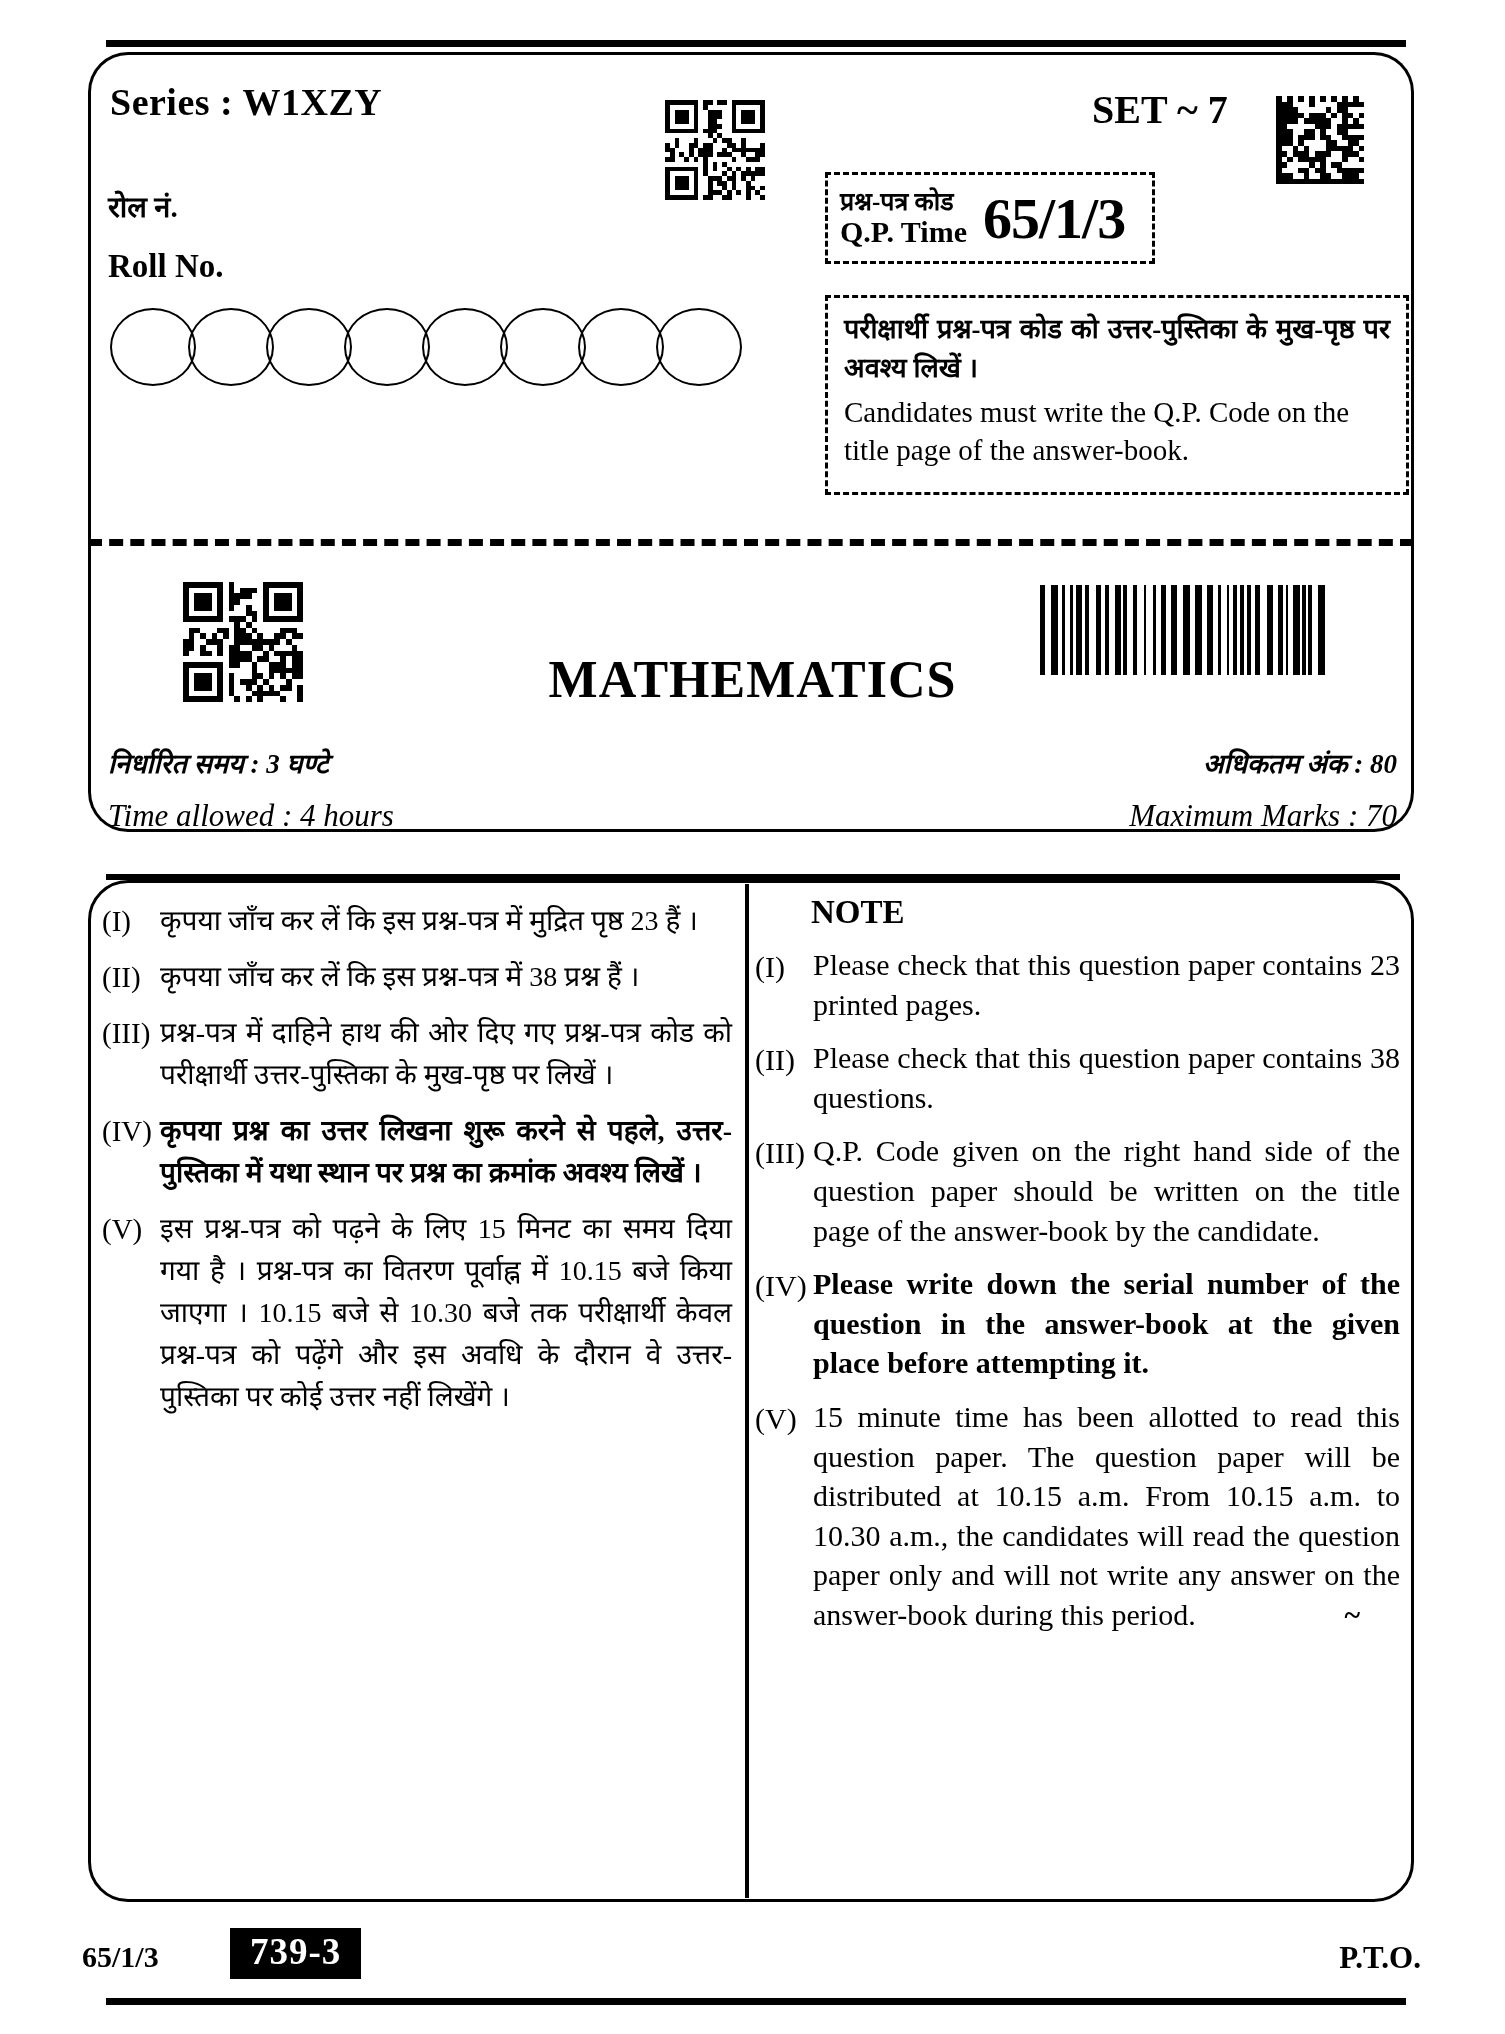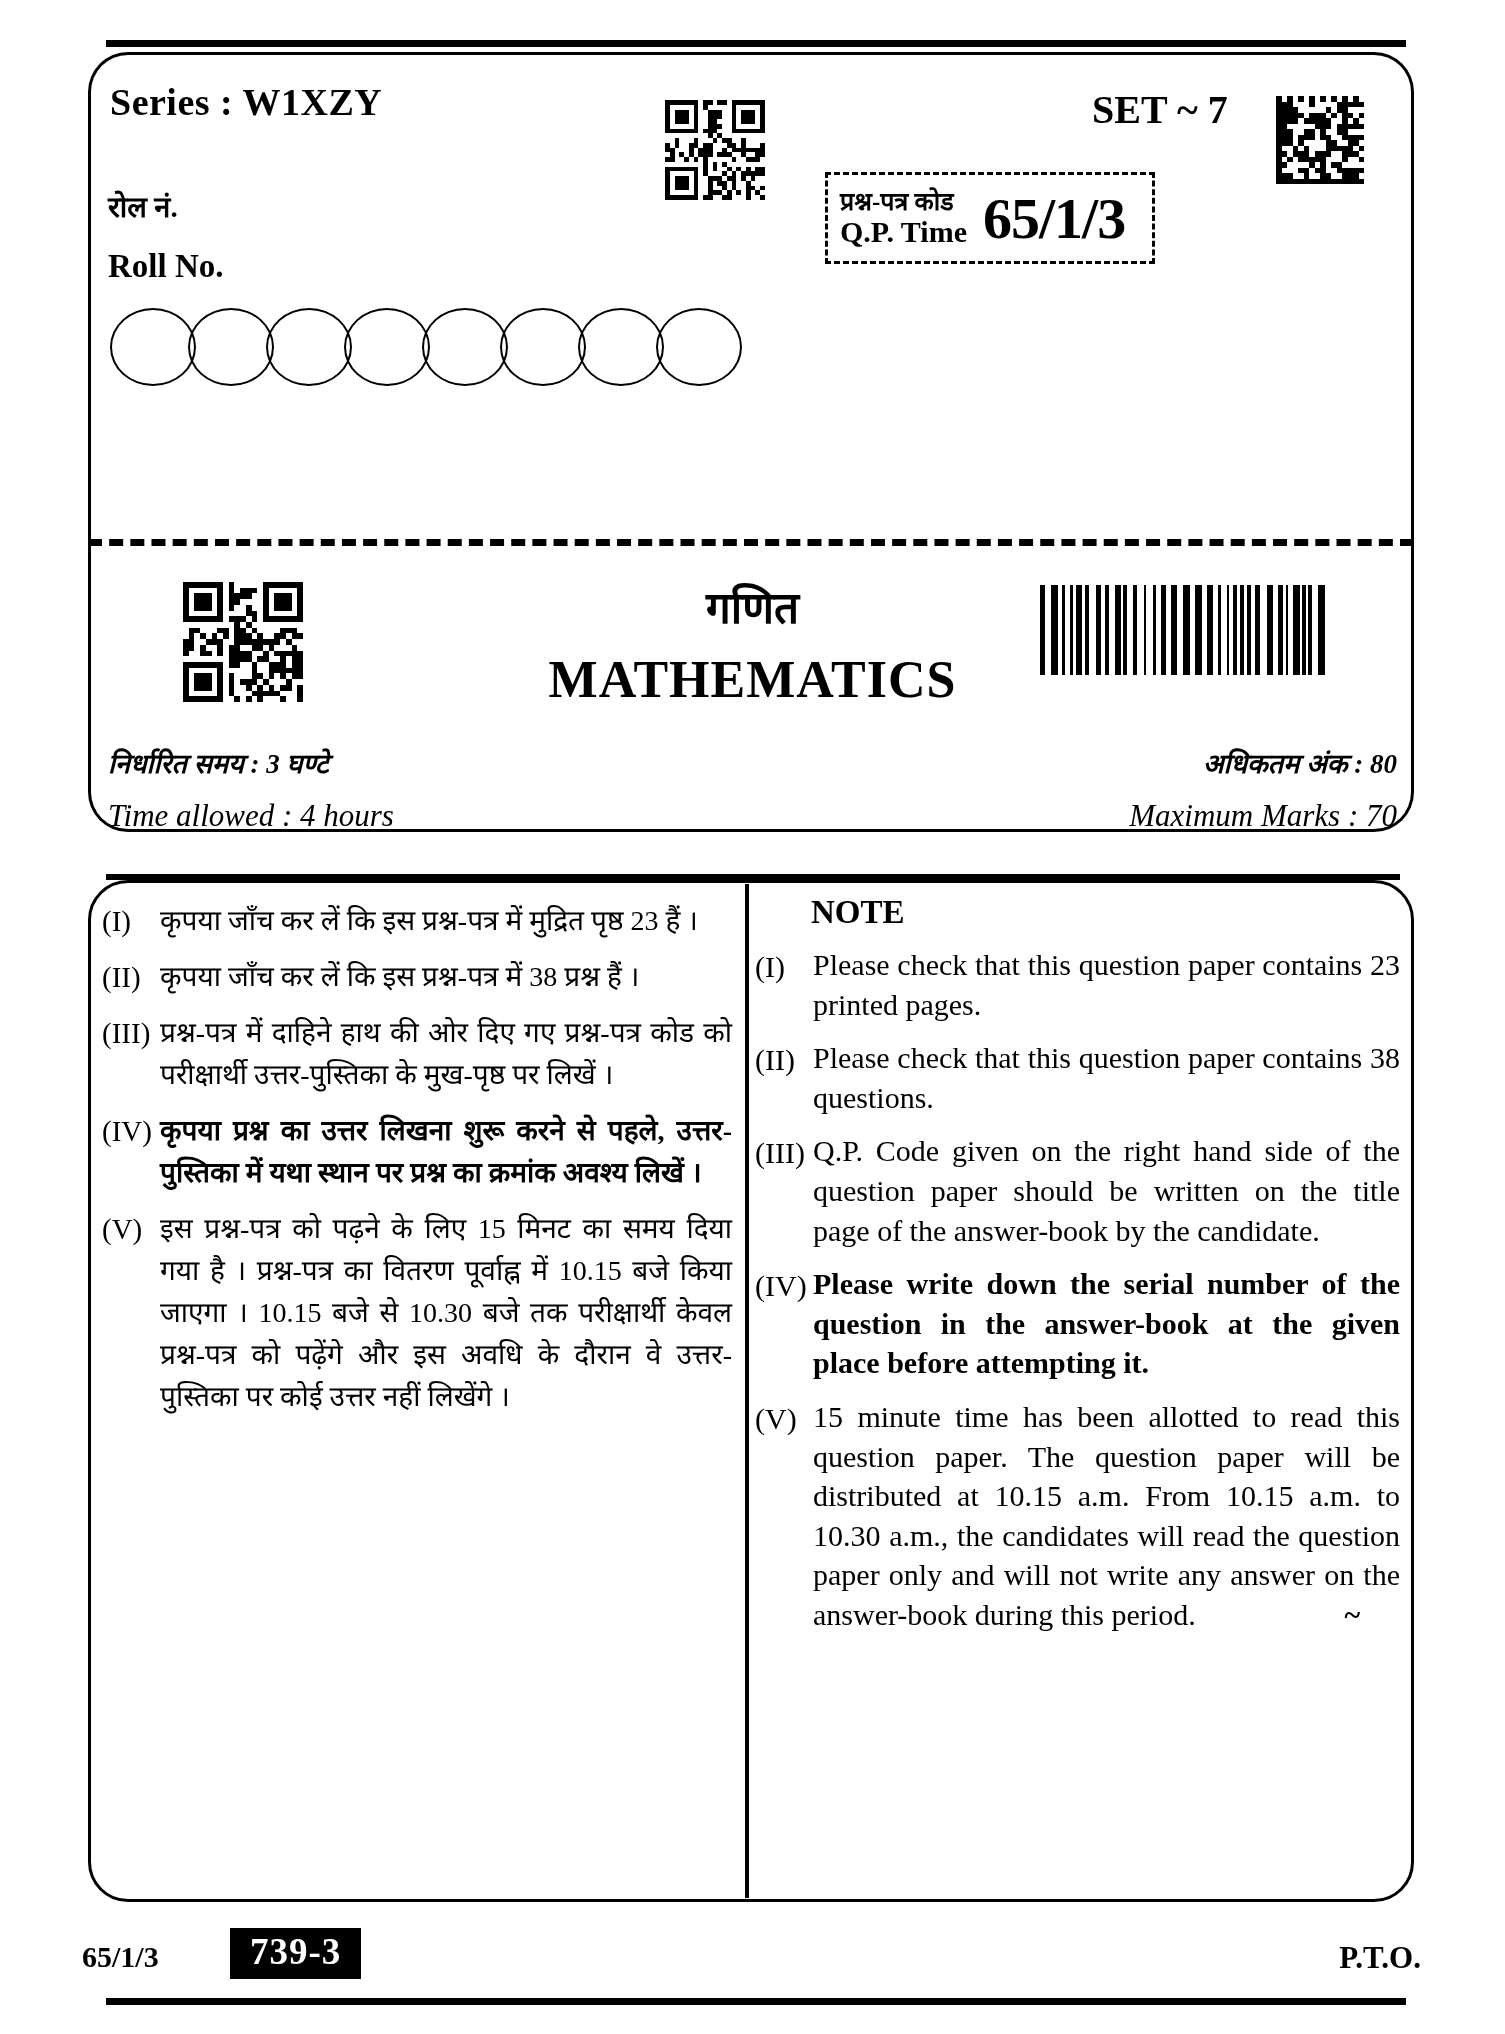--- a/index.html
+++ b/index.html
@@ -1136,20 +1136,24 @@
     </div>
 
   <div class="qp-box">
     <div class="qp-labels">
       <span class="qp-hi devanagari">प्रश्न-पत्र कोड</span>
       <span class="qp-en">Q.P. Time</span>
     </div>
     <span class="qp-code">65/1/3</span>
   </div>
 
+  <div class="cand-box">
+    <div class="cand-hi devanagari">परीक्षार्थी प्रश्न-पत्र कोड को उत्तर-पुस्तिका के मुख-पृष्ठ पर अवश्य लिखें ।</div>
+    <div class="cand-en">Candidates must write the Q.P. Code on the title page of the answer-book.</div>
+  </div>
 
   <div class="qr qr-body" id="qr-body" style="display: grid; grid-template-columns: repeat(21, 1fr); grid-template-rows: repeat(21, 1fr);">
       <i style="background: rgb(0, 0, 0);"></i>
       <i style="background: rgb(0, 0, 0);"></i>
       <i style="background: rgb(0, 0, 0);"></i>
       <i style="background: rgb(0, 0, 0);"></i>
       <i style="background: rgb(0, 0, 0);"></i>
       <i style="background: rgb(0, 0, 0);"></i>
       <i style="background: rgb(0, 0, 0);"></i>
       <i style="background: transparent;"></i>
@@ -1581,21 +1585,20 @@
       <i style="background: rgb(0, 0, 0);"></i>
       <i style="background: transparent;"></i>
       <i style="background: transparent;"></i>
       <i style="background: transparent;"></i>
       <i style="background: rgb(0, 0, 0);"></i>
       <i style="background: transparent;"></i>
       <i style="background: transparent;"></i>
       <i style="background: rgb(0, 0, 0);"></i>
     </div>
 
-  <div class="subject-hi devanagari">गणित</div>
   <div class="subject-en">MATHEMATICS</div>
 
   <div class="barcode" id="barcode">
       <b style="width: 5px; background: rgb(0, 0, 0);"></b>
       <b style="width: 6px; background: transparent;"></b>
       <b style="width: 7px; background: rgb(0, 0, 0);"></b>
       <b style="width: 4px; background: transparent;"></b>
       <b style="width: 3px; background: rgb(0, 0, 0);"></b>
       <b style="width: 5px; background: transparent;"></b>
       <b style="width: 3px; background: rgb(0, 0, 0);"></b>

